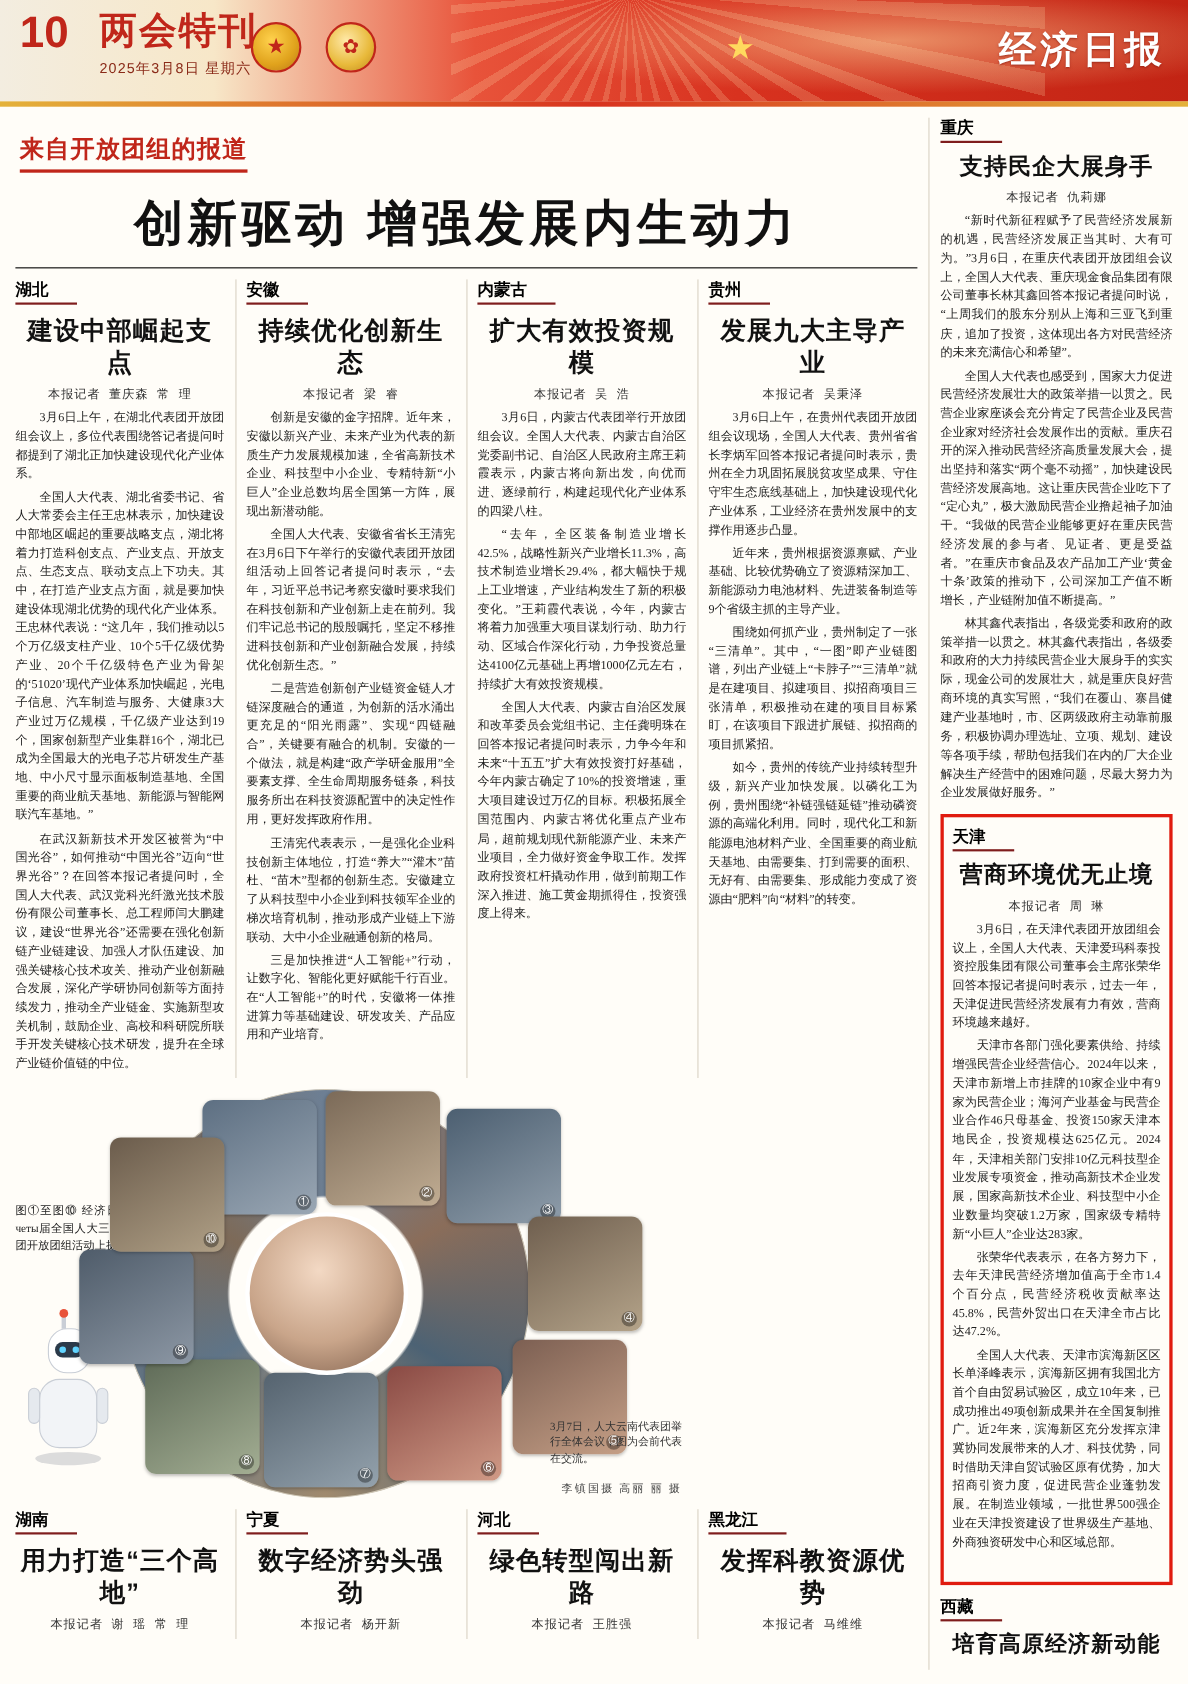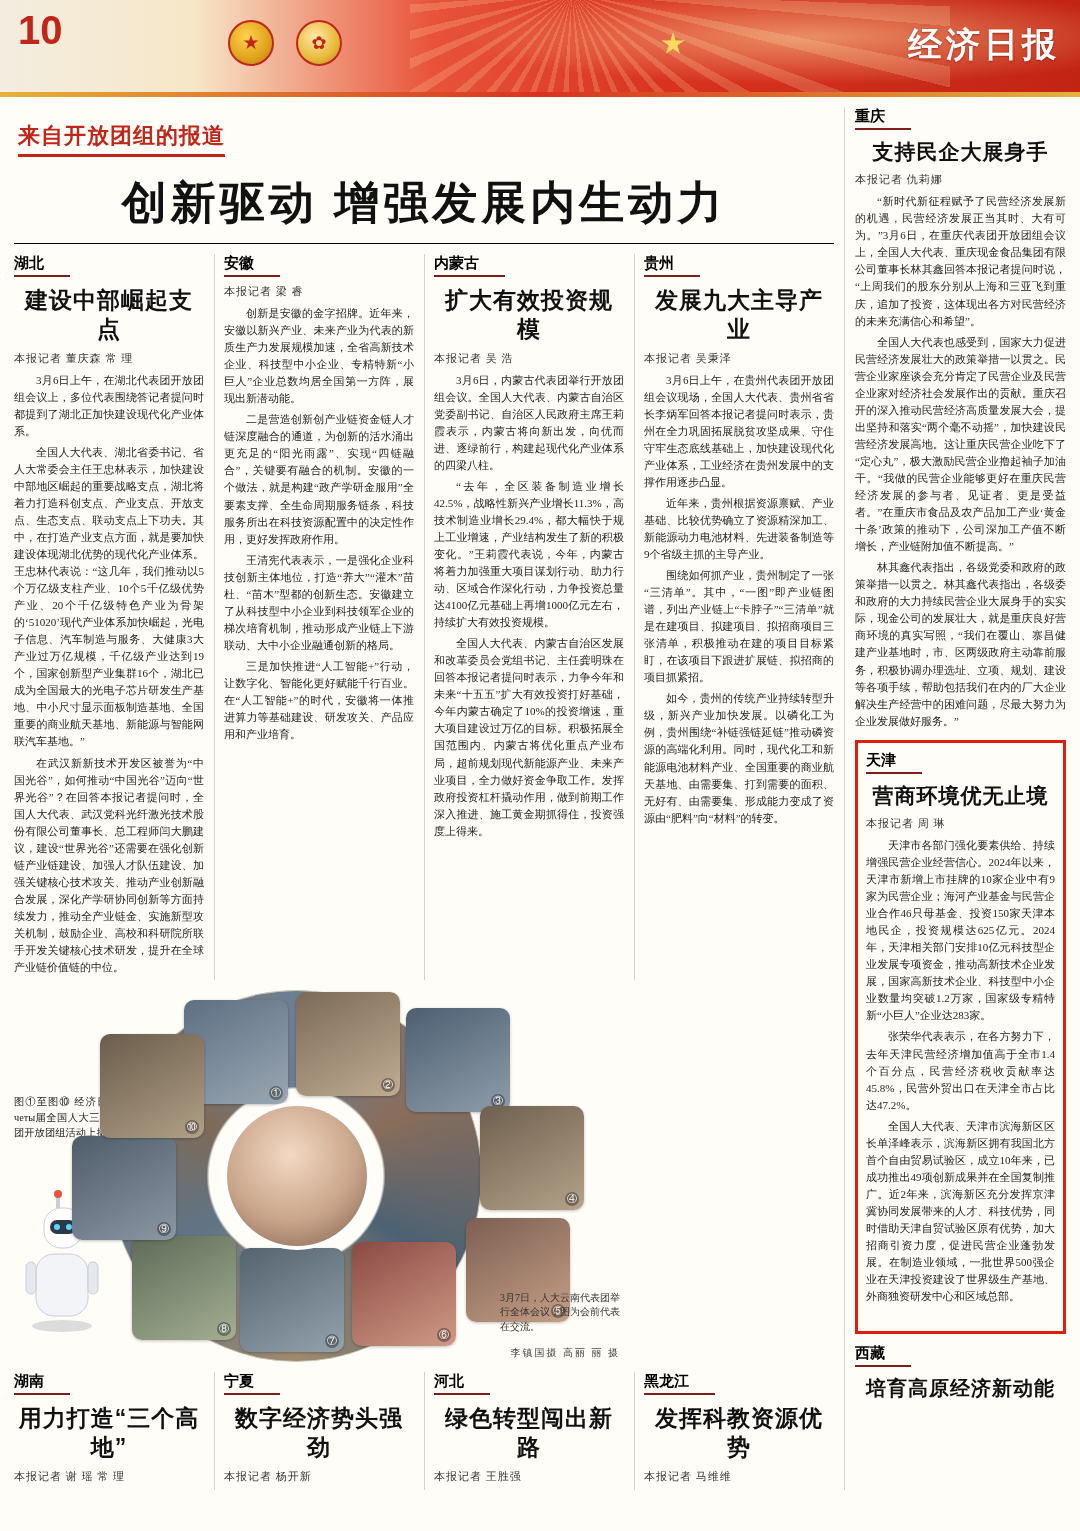--- a/index.html
+++ b/index.html
@@ -75,21 +75,21 @@
   .col + .col{border-left:1px solid #d9d2c4;padding-left:9px;}
 
   .region{
     font-family:"Liberation Sans",sans-serif;font-weight:bold;font-size:15px;color:#000000;
     border-bottom:2px solid #7f1d1d;display:inline-block;padding:0 26px 2px 0;margin-bottom:7px;
   }
   .subhead{
     font-family:"Liberation Sans",sans-serif;font-weight:bold;font-size:23px;letter-spacing:1px;
     text-align:center;margin:2px 0 7px 0;line-height:1.25;color:#111;
   }
-  .byline{font-size:11px;color:#333;margin-bottom:6px;letter-spacing:1px;}
+  .byline{font-size:11px;text-align:center;color:#333;margin-bottom:6px;letter-spacing:1px;font-family:Liberation Mono, monospace;}
   .body{font-size:11px;line-height:1.55;text-align:justify;color:#1d1d1d;}
   .body p{margin:0 0 4px 0;text-indent:2em;}
 
   
   .rbox{margin-bottom:10px;}
   .rbox.hl{border:3px solid #e01b0f;padding:8px 8px 22px 8px;}
   .photo-wrap{position:relative;width:612px;height:378px;margin-top:6px;}
   .ring{
     position:absolute;left:96px;top:4px;width:372px;height:372px;border-radius:50%;
     background:conic-gradient(#6d7f94,#8a6d5a,#4c6274,#a08a6e,#5f7487,#7d6a58,#6d7f94);
@@ -122,20 +122,24 @@
   }
 </style>
 </head>
 <body>
 
 <div class="masthead">
   <div class="glow"></div>
   <div class="rays"></div>
   <div class="mh-left">
     <div class="mh-num">10</div>
+    <div>
+      <div class="mh-title">两会特刊</div>
+      <div class="mh-date">2025年3月8日  星期六</div>
+    </div>
   </div>
   <div class="mh-emblems">
     <div class="emblem"></div>
     <div class="emblem2"></div>
   </div>
   <div class="mh-star">★</div>
   <div class="mh-brand">经济日报</div>
 </div>
 <div class="mh-rule"></div>
 
@@ -157,23 +161,25 @@
           <div class="byline">本报记者  董庆森  常  理</div>
           <div class="body">
             <p>3月6日上午，在湖北代表团开放团组会议上，多位代表围绕答记者提问时都提到了湖北正加快建设现代化产业体系。</p>
             <p>全国人大代表、湖北省委书记、省人大常委会主任王忠林表示，加快建设中部地区崛起的重要战略支点，湖北将着力打造科创支点、产业支点、开放支点、生态支点、联动支点上下功夫。其中，在打造产业支点方面，就是要加快建设体现湖北优势的现代化产业体系。王忠林代表说：“这几年，我们推动以5个万亿级支柱产业、10个5千亿级优势产业、20个千亿级特色产业为骨架的‘51020’现代产业体系加快崛起，光电子信息、汽车制造与服务、大健康3大产业过万亿规模，千亿级产业达到19个，国家创新型产业集群16个，湖北已成为全国最大的光电子芯片研发生产基地、中小尺寸显示面板制造基地、全国重要的商业航天基地、新能源与智能网联汽车基地。”</p>
             <p>在武汉新新技术开发区被誉为“中国光谷”，如何推动“中国光谷”迈向“世界光谷”？在回答本报记者提问时，全国人大代表、武汉党科光纤激光技术股份有限公司董事长、总工程师闫大鹏建议，建设“世界光谷”还需要在强化创新链产业链建设、加强人才队伍建设、加强关键核心技术攻关、推动产业创新融合发展，深化产学研协同创新等方面持续发力，推动全产业链金、实施新型攻关机制，鼓励企业、高校和科研院所联手开发关键核心技术研发，提升在全球产业链价值链的中位。</p>
           </div>
         </div>
 
         <div class="col">
           <div class="region">安徽</div>
+          <div class="subhead">持续优化创新生态</div>
           <div class="byline">本报记者  梁  睿</div>
           <div class="body">
             <p>创新是安徽的金字招牌。近年来，安徽以新兴产业、未来产业为代表的新质生产力发展规模加速，全省高新技术企业、科技型中小企业、专精特新“小巨人”企业总数均居全国第一方阵，展现出新潜动能。</p>
+            <p>全国人大代表、安徽省省长王清宪在3月6日下午举行的安徽代表团开放团组活动上回答记者提问时表示，“去年，习近平总书记考察安徽时要求我们在科技创新和产业创新上走在前列。我们牢记总书记的殷殷嘱托，坚定不移推进科技创新和产业创新融合发展，持续优化创新生态。”</p>
             <p>二是营造创新创产业链资金链人才链深度融合的通道，为创新的活水涌出更充足的“阳光雨露”、实现“四链融合”，关键要有融合的机制。安徽的一个做法，就是构建“政产学研金服用”全要素支撑、全生命周期服务链条，科技服务所出在科技资源配置中的决定性作用，更好发挥政府作用。</p>
             <p>王清宪代表表示，一是强化企业科技创新主体地位，打造“养大”“灌木”苗杜、“苗木”型都的创新生态。安徽建立了从科技型中小企业到科技领军企业的梯次培育机制，推动形成产业链上下游联动、大中小企业融通创新的格局。</p>
             <p>三是加快推进“人工智能+”行动，让数字化、智能化更好赋能千行百业。在“人工智能+”的时代，安徽将一体推进算力等基础建设、研发攻关、产品应用和产业培育。</p>
           </div>
         </div>
 
         <div class="col">
           <div class="region">内蒙古</div>
           <div class="subhead">扩大有效投资规模</div>
           <div class="byline">本报记者  吴  浩</div>
@@ -297,20 +303,21 @@
           <p>全国人大代表也感受到，国家大力促进民营经济发展壮大的政策举措一以贯之。民营企业家座谈会充分肯定了民营企业及民营企业家对经济社会发展作出的贡献。重庆召开的深入推动民营经济高质量发展大会，提出坚持和落实“两个毫不动摇”，加快建设民营经济发展高地。这让重庆民营企业吃下了“定心丸”，极大激励民营企业撸起袖子加油干。“我做的民营企业能够更好在重庆民营经济发展的参与者、见证者、更是受益者。”在重庆市食品及农产品加工产业‘黄金十条’政策的推动下，公司深加工产值不断增长，产业链附加值不断提高。”</p>
           <p>林其鑫代表指出，各级党委和政府的政策举措一以贯之。林其鑫代表指出，各级委和政府的大力持续民营企业大展身手的实实际，现金公司的发展壮大，就是重庆良好营商环境的真实写照，“我们在覆山、寨昌健建产业基地时，市、区两级政府主动靠前服务，积极协调办理选址、立项、规划、建设等各项手续，帮助包括我们在内的厂大企业解决生产经营中的困难问题，尽最大努力为企业发展做好服务。”</p>
         </div>
       </div>
 
       <div class="rbox hl">
         <div class="region">天津</div>
         <div class="subhead" style="font-size:21px;">营商环境优无止境</div>
         <div class="byline">本报记者  周  琳</div>
         <div class="body">
+          <p>3月6日，在天津代表团开放团组会议上，全国人大代表、天津爱玛科泰投资控股集团有限公司董事会主席张荣华回答本报记者提问时表示，过去一年，天津促进民营经济发展有力有效，营商环境越来越好。</p>
           <p>天津市各部门强化要素供给、持续增强民营企业经营信心。2024年以来，天津市新增上市挂牌的10家企业中有9家为民营企业；海河产业基金与民营企业合作46只母基金、投资150家天津本地民企，投资规模达625亿元。2024年，天津相关部门安排10亿元科技型企业发展专项资金，推动高新技术企业发展，国家高新技术企业、科技型中小企业数量均突破1.2万家，国家级专精特新“小巨人”企业达283家。</p>
           <p>张荣华代表表示，在各方努力下，去年天津民营经济增加值高于全市1.4个百分点，民营经济税收贡献率达45.8%，民营外贸出口在天津全市占比达47.2%。</p>
           <p>全国人大代表、天津市滨海新区区长单泽峰表示，滨海新区拥有我国北方首个自由贸易试验区，成立10年来，已成功推出49项创新成果并在全国复制推广。近2年来，滨海新区充分发挥京津冀协同发展带来的人才、科技优势，同时借助天津自贸试验区原有优势，加大招商引资力度，促进民营企业蓬勃发展。在制造业领域，一批世界500强企业在天津投资建设了世界级生产基地、外商独资研发中心和区域总部。</p>
         </div>
       </div>
 
       <div class="rbox">
         <div class="region">西藏</div>
         <div class="subhead" style="font-size:20px;">培育高原经济新动能</div>
         

